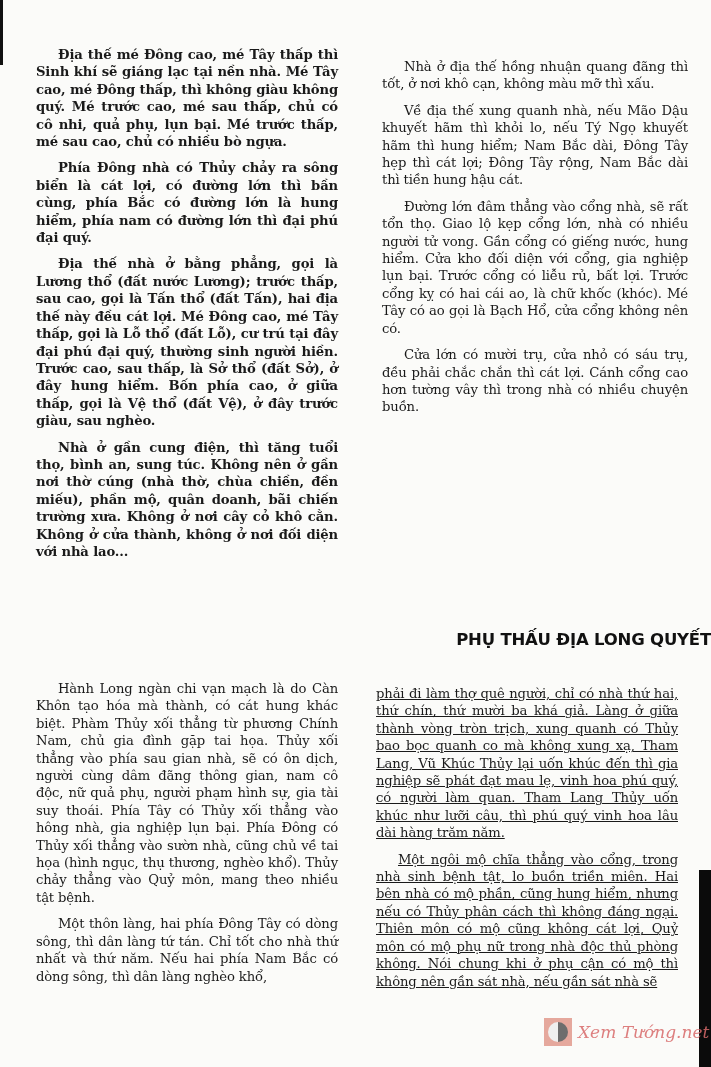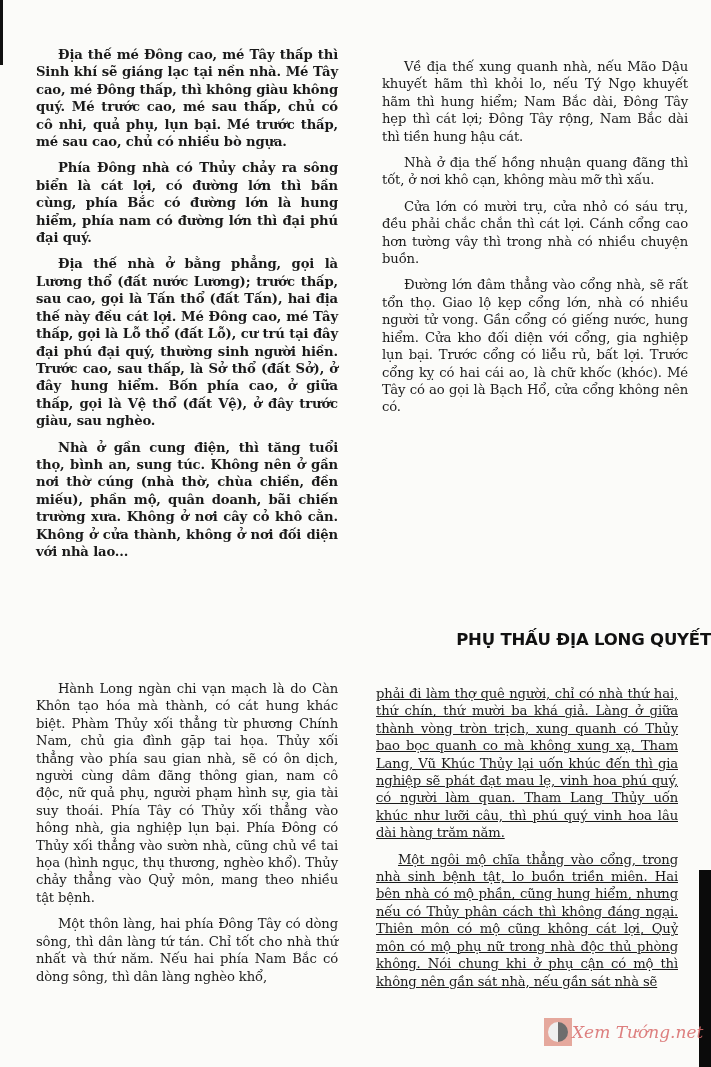--- a/index.html
+++ b/index.html
@@ -39,41 +39,41 @@
   }
   .wm-logo {
     width: 28px; height: 28px; background: #e29a8e; display: flex; align-items: center; justify-content: center;
   }
   .wm-yinyang {
     width: 20px; height: 20px; border-radius: 50%;
     background: linear-gradient(90deg, #eee 50%, #555 50%);
     position: relative;
   }
   .wm-text {
-    font-family: "DejaVu Serif", serif; font-style: italic; color: #d86a6a; font-size: 17px; 
+    font-family: "DejaVu Serif", serif; font-style: italic; color: #d86a6a; font-size: 17px; margin-left: 6px;
   }
 </style>
 </head>
 <body>
 
 <div class="scan-edge-left"></div>
 <div class="scan-edge-right"></div>
 
 <div class="col top-left">
   <p>Địa thế mé Đông cao, mé Tây thấp thì Sinh khí sẽ giáng lạc tại nền nhà. Mé Tây cao, mé Đông thấp, thì không giàu không quý. Mé trước cao, mé sau thấp, chủ có cô nhi, quả phụ, lụn bại. Mé trước thấp, mé sau cao, chủ có nhiều bò ngựa.</p>
   <p>Phía Đông nhà có Thủy chảy ra sông biển là cát lợi, có đường lớn thì bần cùng, phía Bắc có đường lớn là hung hiểm, phía nam có đường lớn thì đại phú đại quý.</p>
   <p>Địa thế nhà ở bằng phẳng, gọi là Lương thổ (đất nước Lương); trước thấp, sau cao, gọi là Tấn thổ (đất Tấn), hai địa thế này đều cát lợi. Mé Đông cao, mé Tây thấp, gọi là Lỗ thổ (đất Lỗ), cư trú tại đây đại phú đại quý, thường sinh người hiền. Trước cao, sau thấp, là Sở thổ (đất Sở), ở đây hung hiểm. Bốn phía cao, ở giữa thấp, gọi là Vệ thổ (đất Vệ), ở đây trước giàu, sau nghèo.</p>
   <p>Nhà ở gần cung điện, thì tăng tuổi thọ, bình an, sung túc. Không nên ở gần nơi thờ cúng (nhà thờ, chùa chiền, đền miếu), phần mộ, quân doanh, bãi chiến trường xưa. Không ở nơi cây cỏ khô cằn. Không ở cửa thành, không ở nơi đối diện với nhà lao...</p>
 </div>
 
 <div class="col top-right">
+  <p>Nhà ở địa thế hồng nhuận quang đãng thì tốt, ở nơi khô cạn, không màu mỡ thì xấu.</p>
   <p>Về địa thế xung quanh nhà, nếu Mão Dậu khuyết hãm thì khỏi lo, nếu Tý Ngọ khuyết hãm thì hung hiểm; Nam Bắc dài, Đông Tây hẹp thì cát lợi; Đông Tây rộng, Nam Bắc dài thì tiền hung hậu cát.</p>
-  <p>Nhà ở địa thế hồng nhuận quang đãng thì tốt, ở nơi khô cạn, không màu mỡ thì xấu.</p>
+  <p>Đường lớn đâm thẳng vào cổng nhà, sẽ rất tổn thọ. Giao lộ kẹp cổng lớn, nhà có nhiều người tử vong. Gần cổng có giếng nước, hung hiểm. Cửa kho đối diện với cổng, gia nghiệp lụn bại. Trước cổng có liễu rủ, bất lợi. Trước cổng kỵ có hai cái ao, là chữ khốc (khóc). Mé Tây có ao gọi là Bạch Hổ, cửa cổng không nên có.</p>
   <p>Cửa lớn có mười trụ, cửa nhỏ có sáu trụ, đều phải chắc chắn thì cát lợi. Cánh cổng cao hơn tường vây thì trong nhà có nhiều chuyện buồn.</p>
-  <p>Đường lớn đâm thẳng vào cổng nhà, sẽ rất tổn thọ. Giao lộ kẹp cổng lớn, nhà có nhiều người tử vong. Gần cổng có giếng nước, hung hiểm. Cửa kho đối diện với cổng, gia nghiệp lụn bại. Trước cổng có liễu rủ, bất lợi. Trước cổng kỵ có hai cái ao, là chữ khốc (khóc). Mé Tây có ao gọi là Bạch Hổ, cửa cổng không nên có.</p>
 </div>
 
 <div class="section-title">PHỤ THẤU ĐỊA LONG QUYẾT</div>
 
 <div class="col bot-left">
   <p>Hành Long ngàn chi vạn mạch là do Càn Khôn tạo hóa mà thành, có cát hung khác biệt. Phàm Thủy xối thẳng từ phương Chính Nam, chủ gia đình gặp tai họa. Thủy xối thẳng vào phía sau gian nhà, sẽ có ôn dịch, người cùng dâm đãng thông gian, nam cô độc, nữ quả phụ, người phạm hình sự, gia tài suy thoái. Phía Tây có Thủy xối thẳng vào hông nhà, gia nghiệp lụn bại. Phía Đông có Thủy xối thẳng vào sườn nhà, cũng chủ về tai họa (hình ngục, thụ thương, nghèo khổ). Thủy chảy thẳng vào Quỷ môn, mang theo nhiều tật bệnh.</p>
   <p>Một thôn làng, hai phía Đông Tây có dòng sông, thì dân làng tứ tán. Chỉ tốt cho nhà thứ nhất và thứ năm. Nếu hai phía Nam Bắc có dòng sông, thì dân làng nghèo khổ,</p>
 </div>
 
 <div class="col bot-right">

